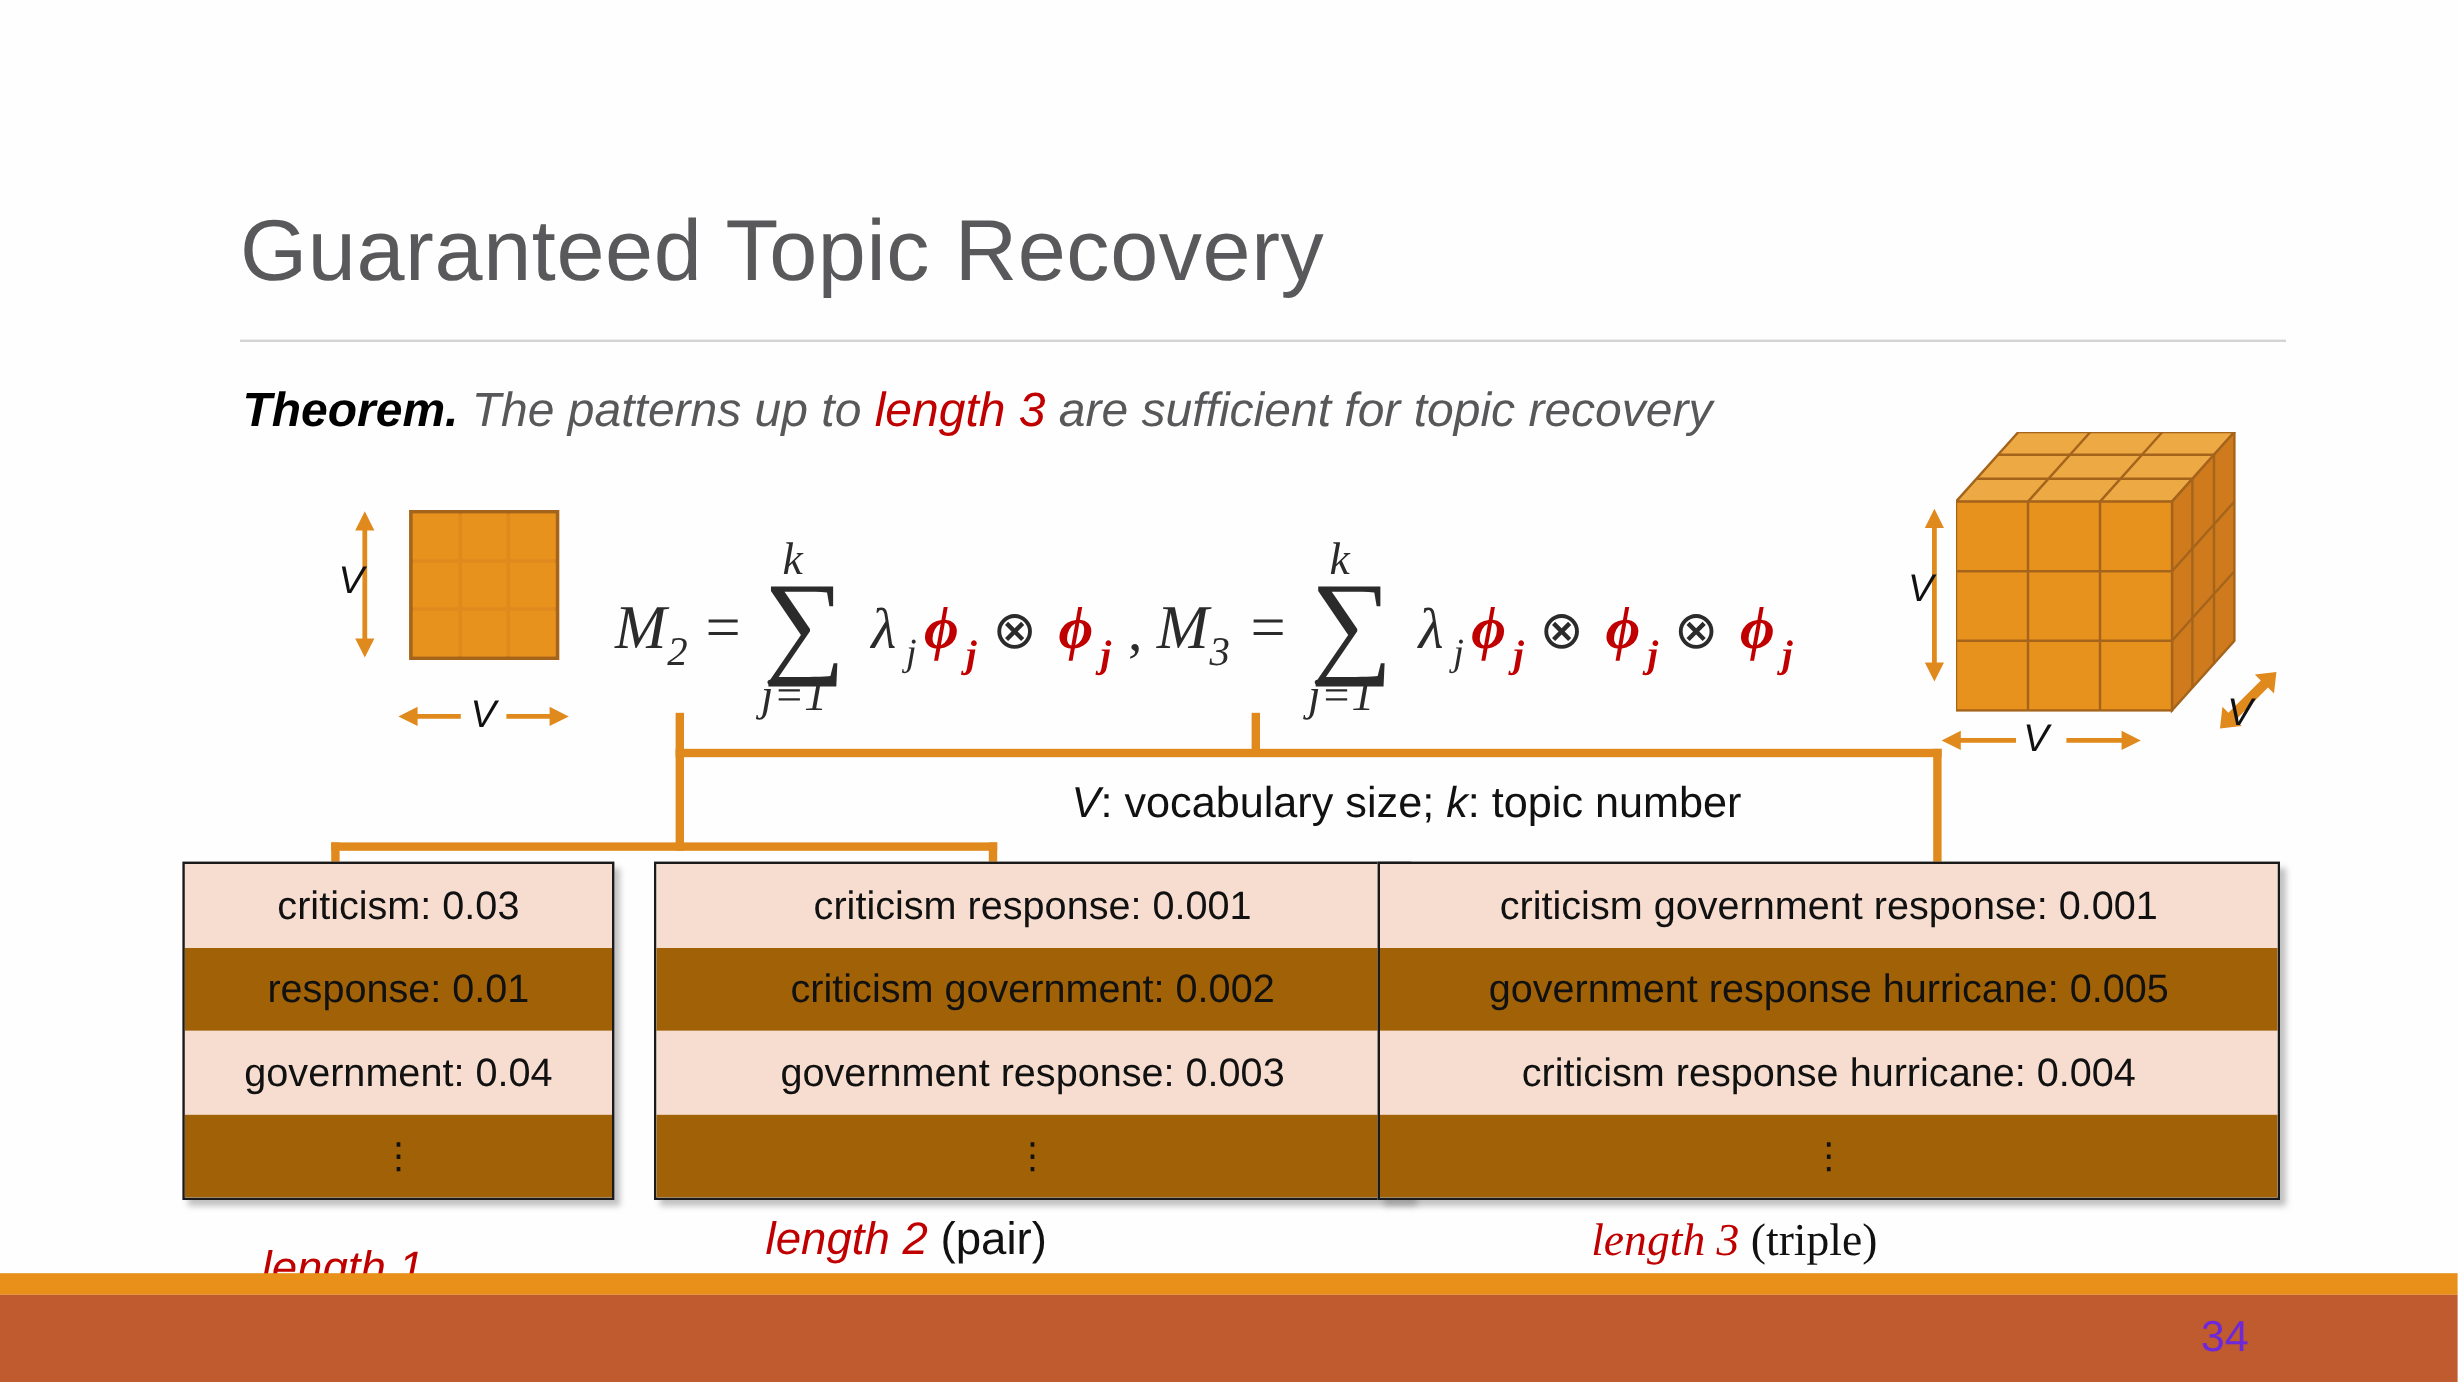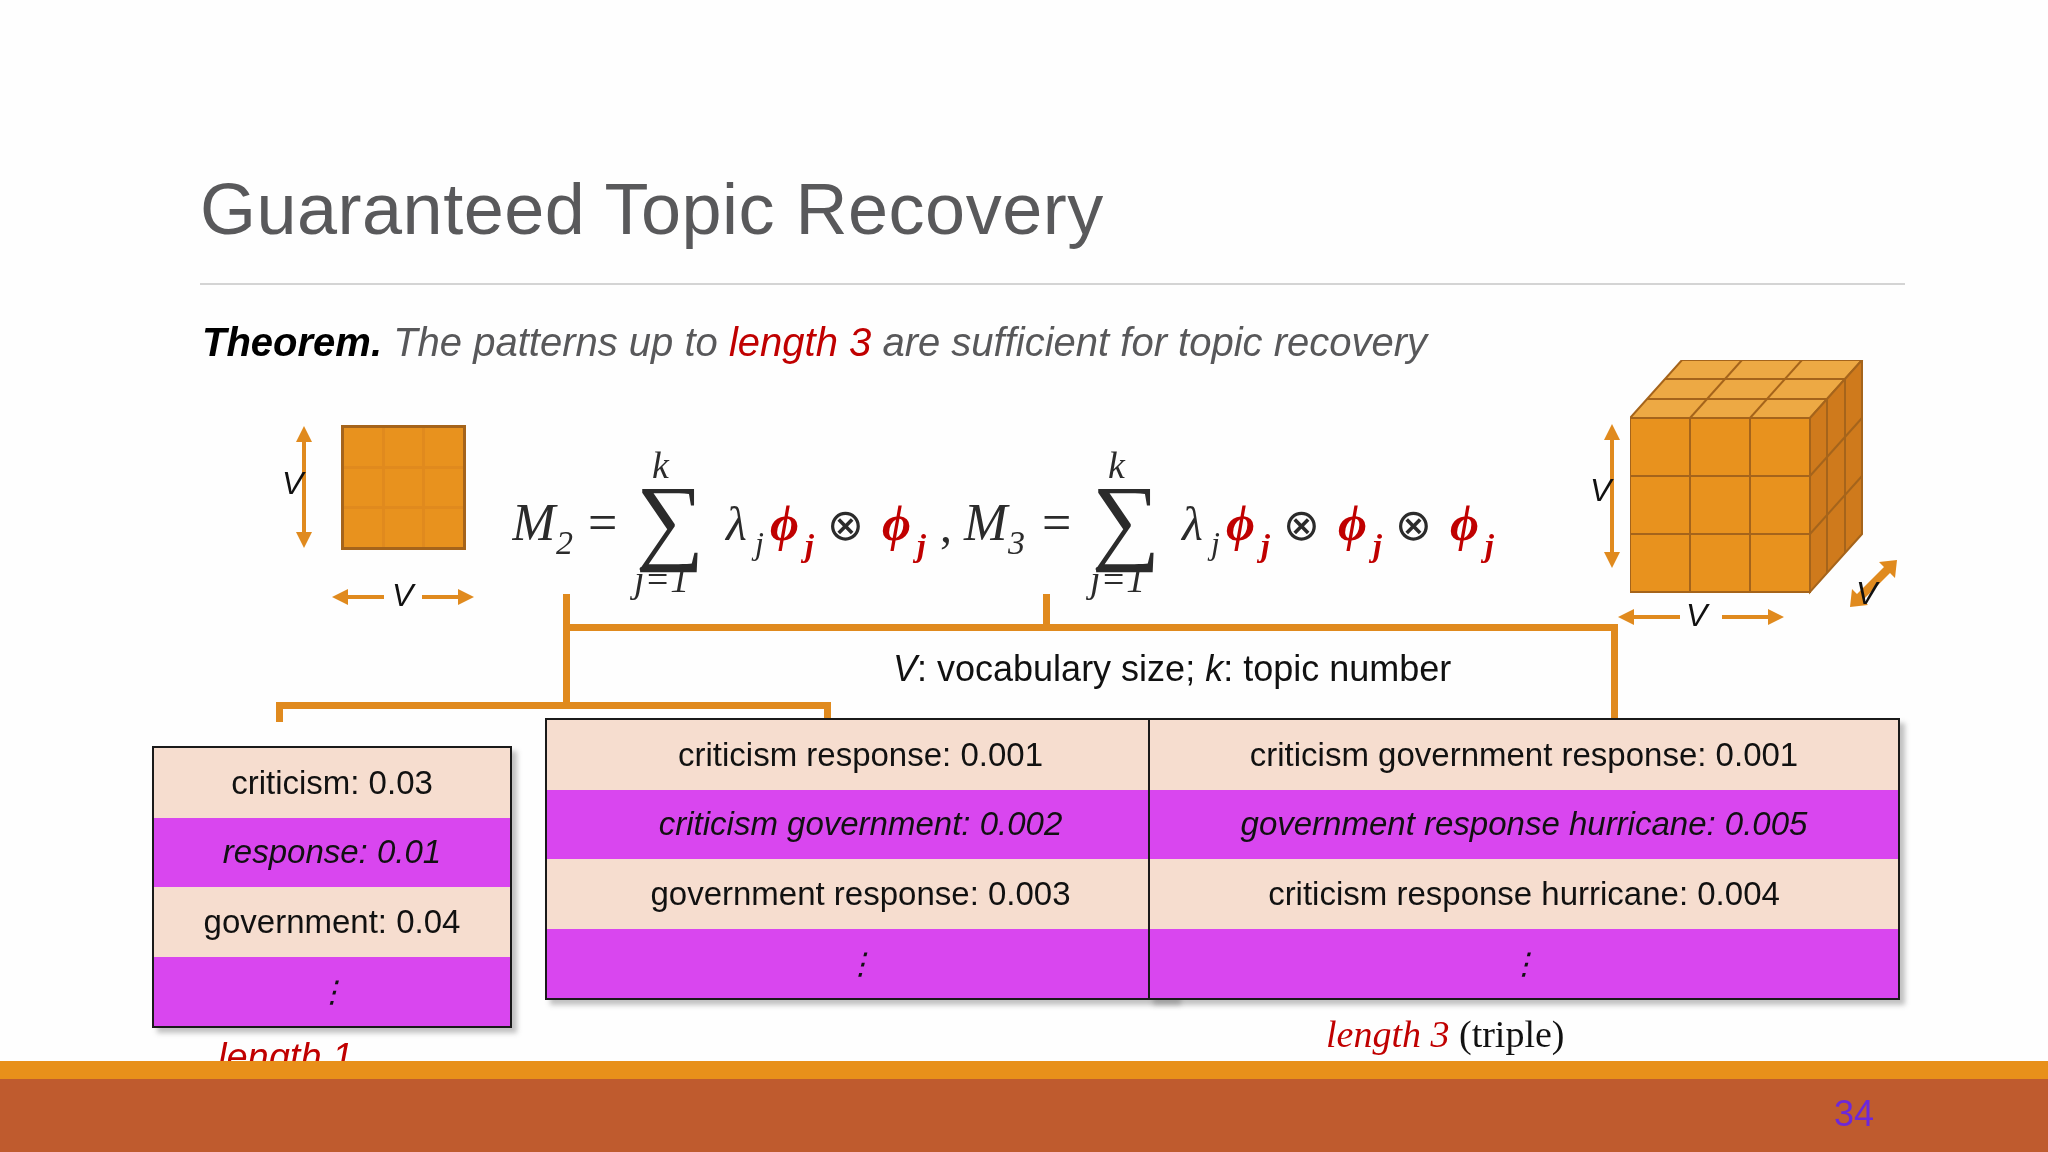--- a/index.html
+++ b/index.html
@@ -132,24 +132,24 @@
     background: #fbf0ea;
     box-sizing: border-box;
     overflow: hidden;
   }
   .prow {
     height: 25%;
     display: flex; align-items: center; justify-content: center;
     font-size: 33px; color: #111; white-space: nowrap;
   }
   .prow.odd  { background: #f6ddcf; }
-  .prow.even { background: #d946ef; font-style: italic; }
+  .prow.even { background: #a16207; }
   .prow.dots { font-size: 30px; letter-spacing: 0; }
 
-  #box1 { left: 152px; top: 718px; width: 360px; height: 282px; margin-top: 28px; }
+  #box1 { left: 152px; top: 718px; width: 360px; height: 282px; }
   #box2 { left: 545px; top: 718px; width: 631px; height: 282px; }
   #box3 { left: 1148px; top: 718px; width: 752px; height: 282px; }
 
   
   .cap {
     position: absolute;
     font-size: 38px;
     white-space: nowrap;
     color: #111;
   }
@@ -342,20 +342,23 @@
   <div class="pbox" id="box3">
     <div class="prow odd">criticism government response: 0.001</div>
     <div class="prow even">government response hurricane: 0.005</div>
     <div class="prow odd">criticism response hurricane: 0.004</div>
     <div class="prow even dots">⋮</div>
   </div>
 
   <div class="cap" id="cap1">
     <span class="red">length 1</span><span></span>
   </div>
+  <div class="cap" id="cap2">
+    <span class="red">length 2</span><span> (pair)</span>
+  </div>
   <div class="cap" id="cap3">
     <span class="red">length 3</span><span> (triple)</span>
   </div>
 
   <div class="footer-stripe"></div>
   <div class="footer-band"></div>
   <div class="pagenum">34</div>
 
 </div>
 

